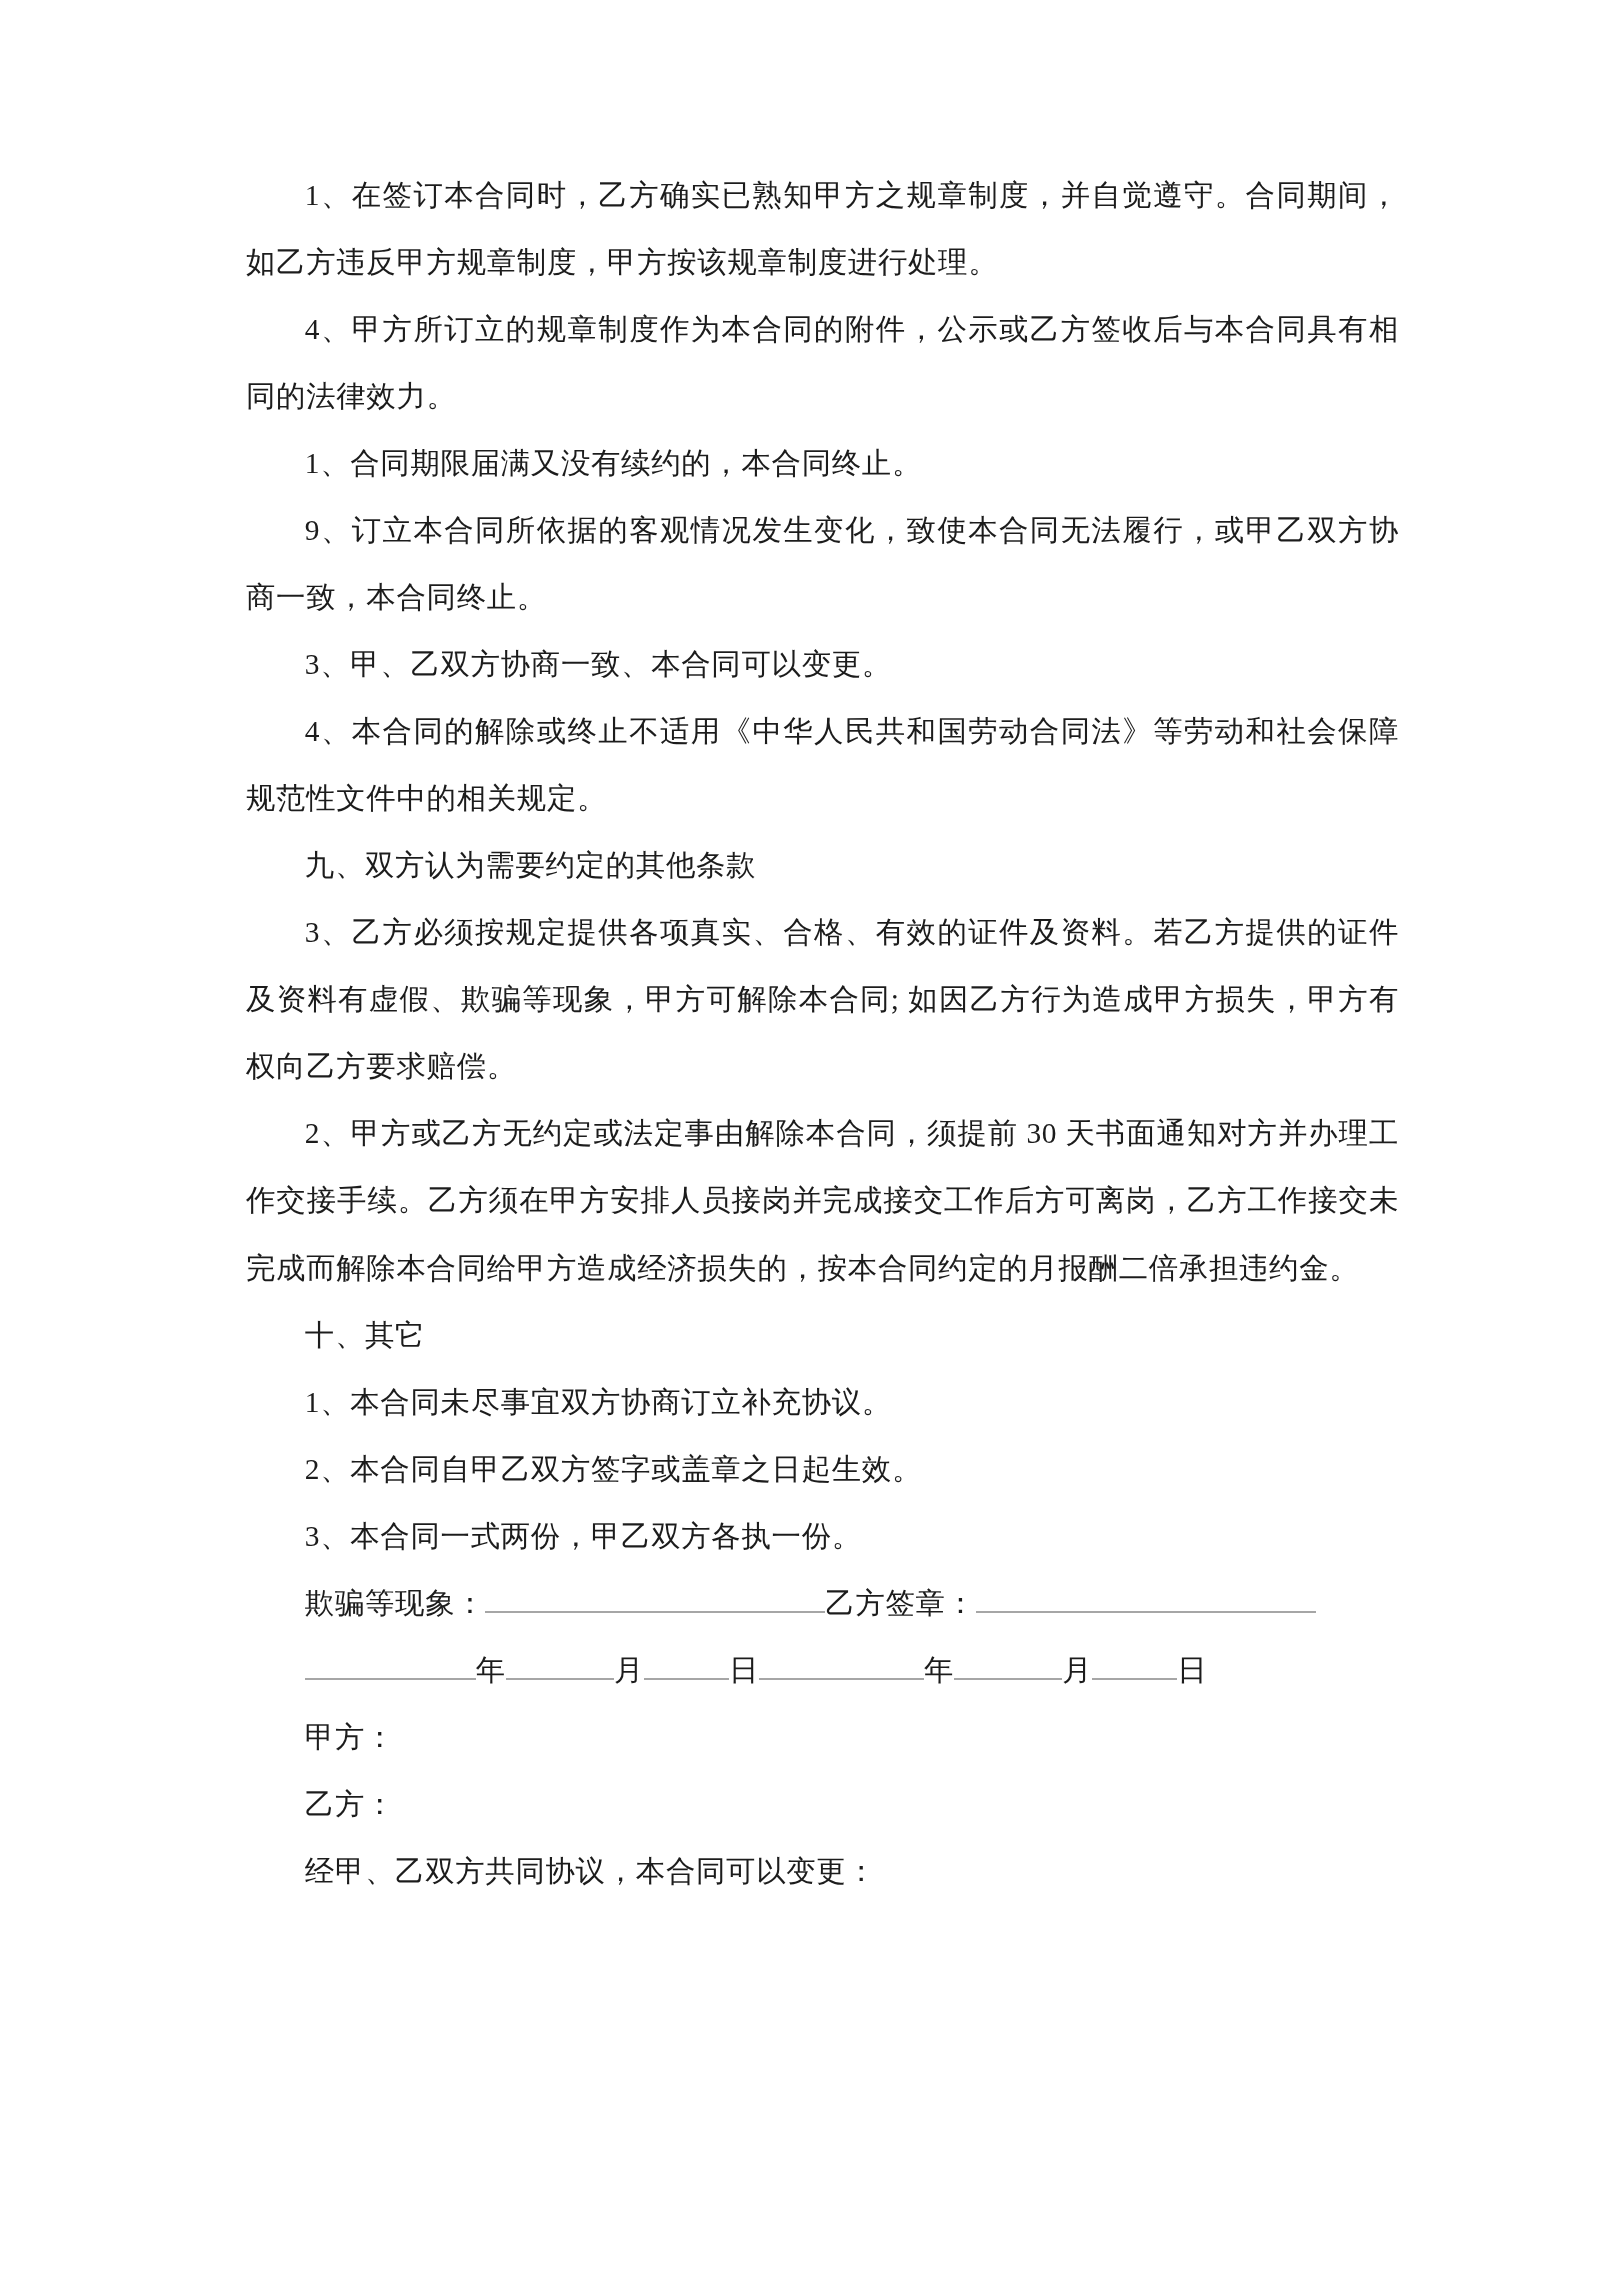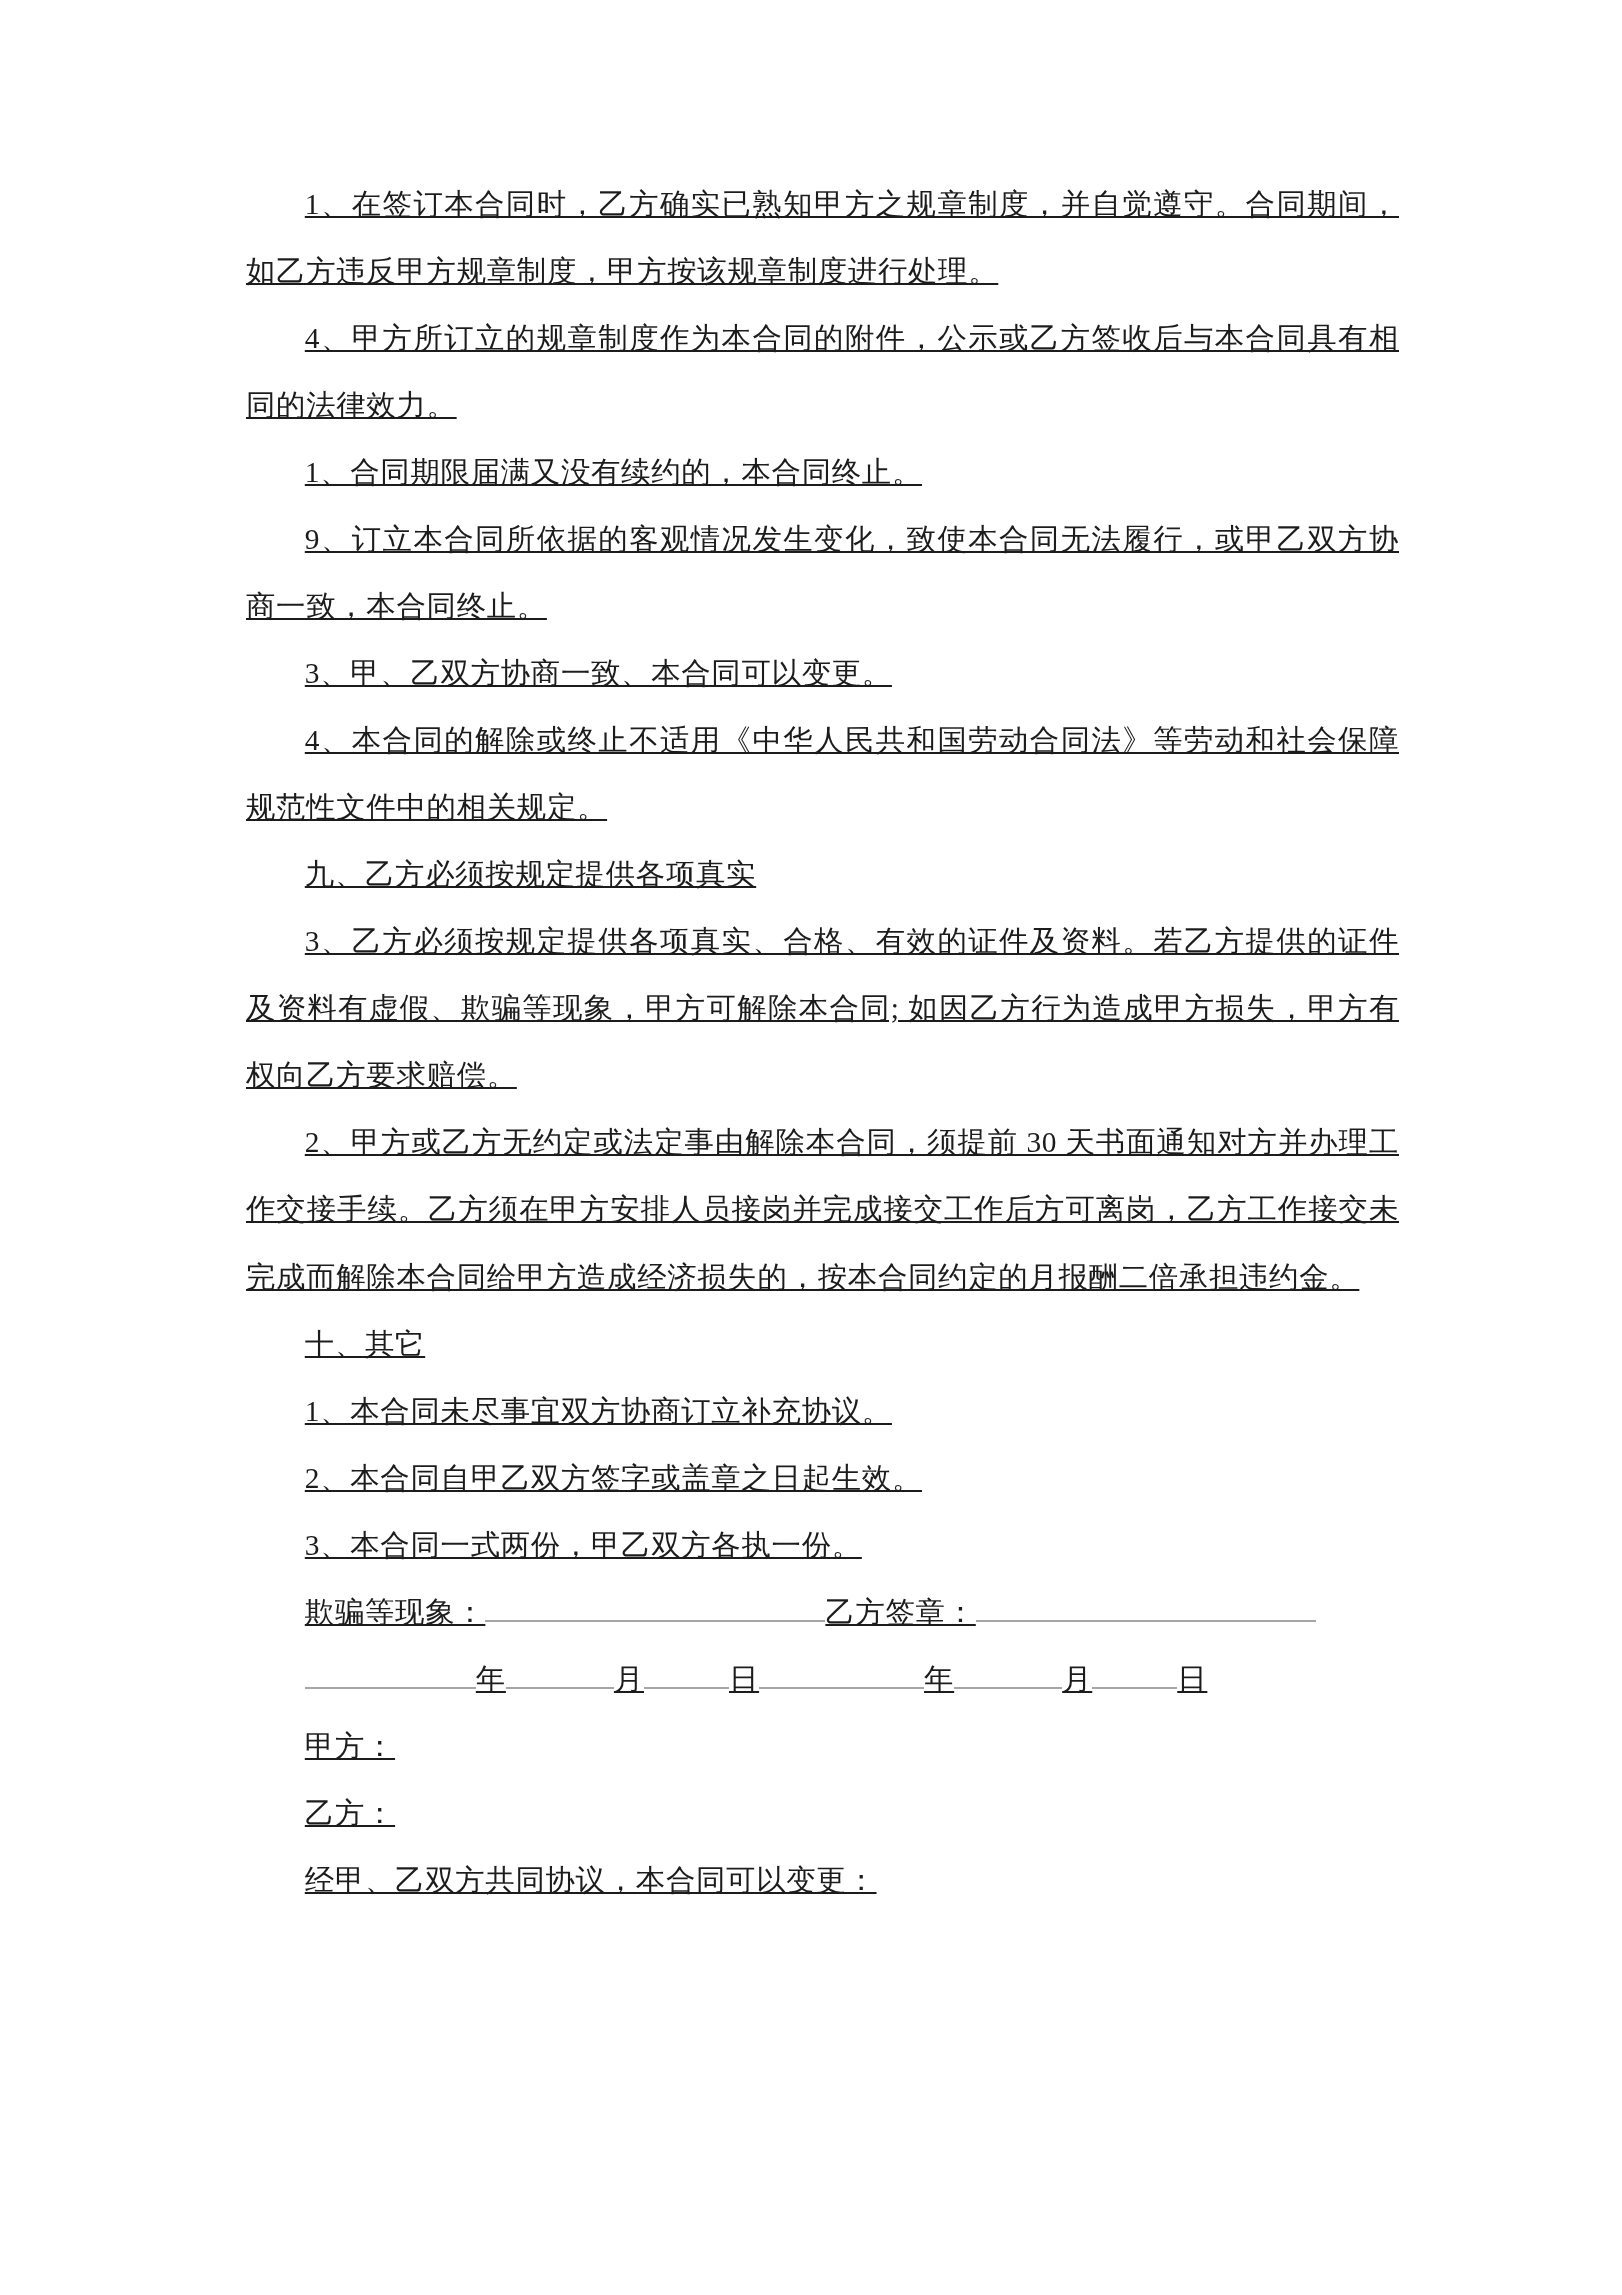--- a/index.html
+++ b/index.html
@@ -12,27 +12,26 @@
     width: 1623px;
     height: 2295px;
     background: #ffffff;
     overflow: hidden;
     font-family: "Liberation Serif", "DejaVu Serif", serif;
     color: #1c1c1c;
   }
   .content {
     position: absolute;
     left: 246px;
-    top: 171px;
+    top: 162px;
     width: 1153px;
     font-size: 29.4px;
     line-height: 2.28;
     text-align: justify;
     letter-spacing: 0.7px;
-    text-decoration: underline;
   }
   .content p {
     margin: 0;
     padding: 0;
     text-indent: 2em;
   }
   .content p.row {
     text-align: left;
   }
   .blank {
@@ -51,21 +50,21 @@
 <body>
 
 <div class="page">
   <div class="content">
       <p>1、在签订本合同时，乙方确实已熟知甲方之规章制度，并自觉遵守。合同期间，如乙方违反甲方规章制度，甲方按该规章制度进行处理。</p>
       <p>4、甲方所订立的规章制度作为本合同的附件，公示或乙方签收后与本合同具有相同的法律效力。</p>
       <p>1、合同期限届满又没有续约的，本合同终止。</p>
       <p>9、订立本合同所依据的客观情况发生变化，致使本合同无法履行，或甲乙双方协商一致，本合同终止。</p>
       <p>3、甲、乙双方协商一致、本合同可以变更。</p>
       <p>4、本合同的解除或终止不适用《中华人民共和国劳动合同法》等劳动和社会保障规范性文件中的相关规定。</p>
-      <p>九、乙方必须按规定提供各项真实</p>
+      <p>九、双方认为需要约定的其他条款</p>
       <p>3、乙方必须按规定提供各项真实、合格、有效的证件及资料。若乙方提供的证件及资料有虚假、欺骗等现象，甲方可解除本合同; 如因乙方行为造成甲方损失，甲方有权向乙方要求赔偿。</p>
       <p>2、甲方或乙方无约定或法定事由解除本合同，须提前 30 天书面通知对方并办理工作交接手续。乙方须在甲方安排人员接岗并完成接交工作后方可离岗，乙方工作接交未完成而解除本合同给甲方造成经济损失的，按本合同约定的月报酬二倍承担违约金。</p>
       <p>十、其它</p>
       <p>1、本合同未尽事宜双方协商订立补充协议。</p>
       <p>2、本合同自甲乙双方签字或盖章之日起生效。</p>
       <p>3、本合同一式两份，甲乙双方各执一份。</p>
       <p class="row"><span>欺骗等现象：</span><span class="blank blank-sig"></span><span>乙方签章：</span><span class="blank blank-sig"></span></p>
       <p class="row"><span class="blank blank-a"></span><span>年</span><span class="blank blank-b"></span><span>月</span><span class="blank blank-c"></span><span>日</span><span class="blank blank-d"></span><span>年</span><span class="blank blank-b"></span><span>月</span><span class="blank blank-c"></span><span>日</span></p>
       <p>甲方：</p>
       <p>乙方：</p>

